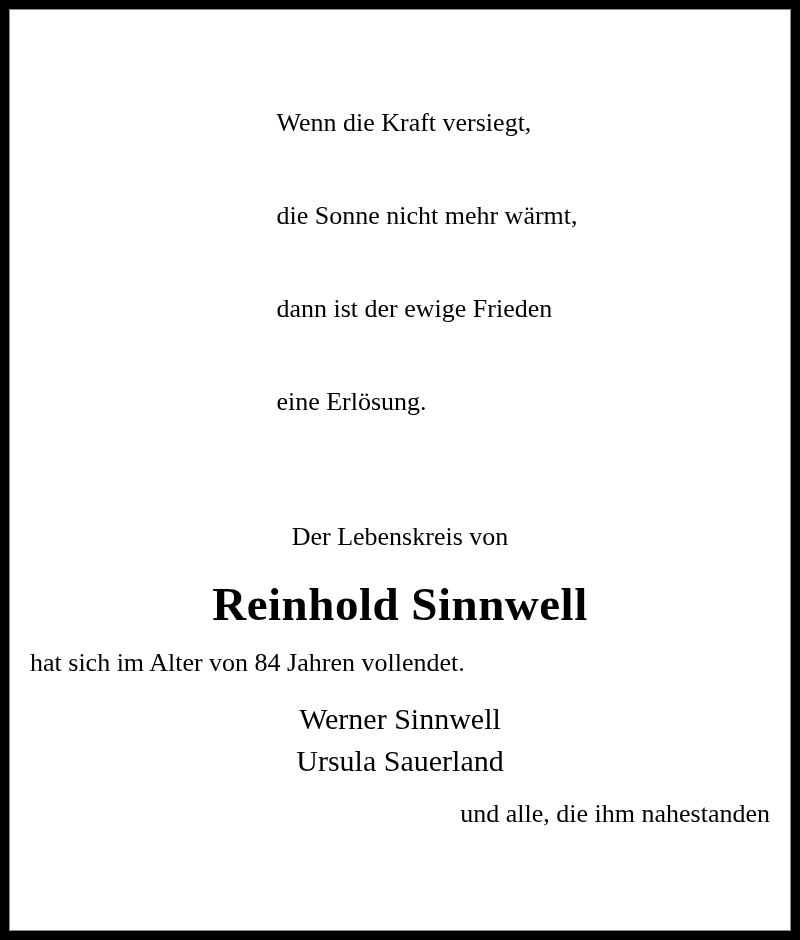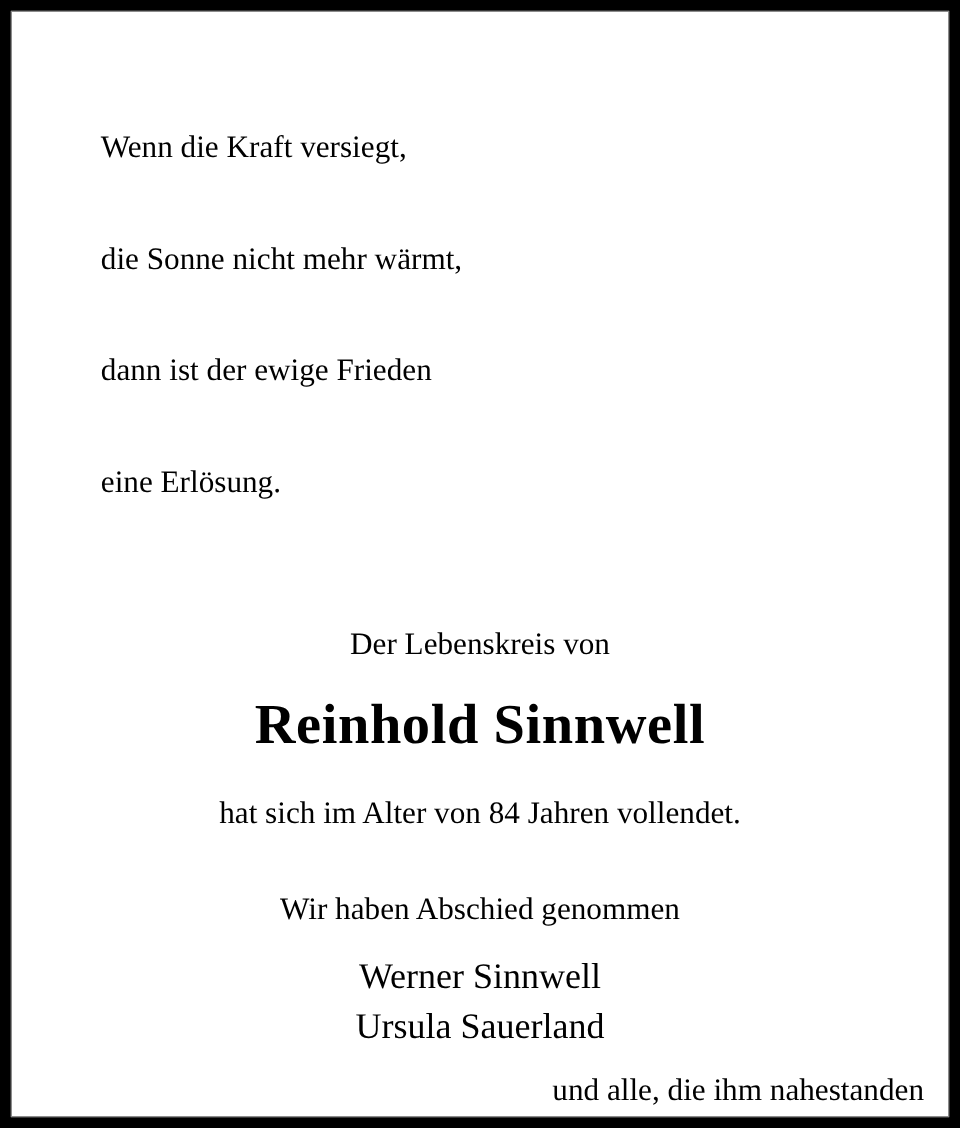--- a/index.html
+++ b/index.html
@@ -28,20 +28,21 @@
     position: relative;
     width: 100%;
     height: 100%;
     box-sizing: border-box;
     padding: 0 21px;
   }
 
   
   .verse-block {
     display: flex;
+    justify-content: center;
     margin-top: 36px;
   }
   .verse {
     text-align: left;
     font-size: 26px;
     line-height: 31px;
     white-space: pre;
     margin-left: 54px;
   }
   .verse-line { display: block; }
@@ -59,24 +60,23 @@
     text-align: center;
     font-size: 47px;
     line-height: 54px;
     font-weight: bold;
     margin-top: 25px;
     letter-spacing: 0.5px;
   }
 
   
   .age-line {
-    text-align: center;
     font-size: 26px;
     line-height: 30px;
-    margin-top: 32px;
+    margin-top: 17px;
   }
 
   
   .farewell-line {
     text-align: center;
     font-size: 26px;
     line-height: 30px;
     margin-top: 50px;
   }
   .survivors {
@@ -109,21 +109,20 @@
         <span class="verse-line">eine Erlösung.</span>
       </div>
     </div>
 
     <div class="intro-line">Der Lebenskreis von</div>
 
     <div class="deceased-name">Reinhold Sinnwell</div>
 
     <div class="age-line">hat sich im Alter von 84 Jahren vollendet.</div>
 
-    <div class="farewell-line">Wir haben Abschied genommen</div>
 
     <div class="survivors">
       <span class="survivor-name">Werner Sinnwell</span>
       <span class="survivor-name">Ursula Sauerland</span>
     </div>
 
     <div class="closing-line">und alle, die ihm nahestanden</div>
 
   </div>
 </div>

